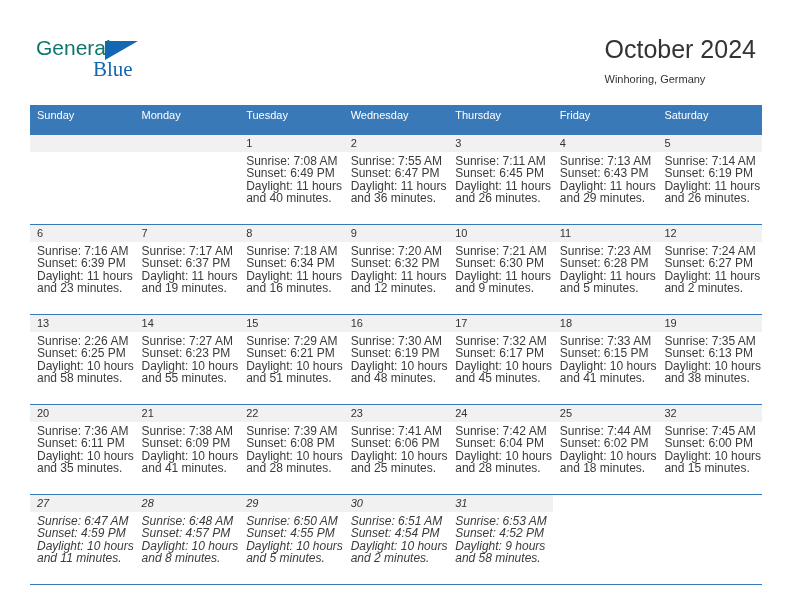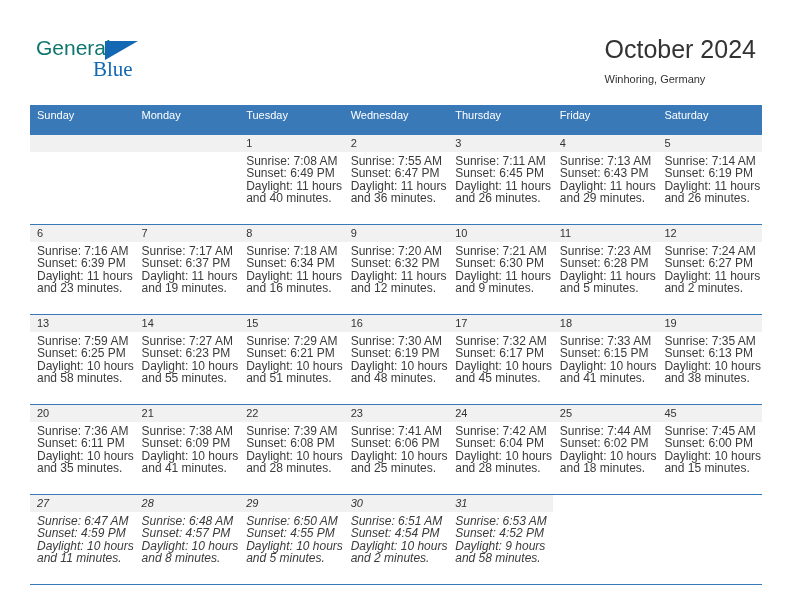--- a/index.html
+++ b/index.html
@@ -303,21 +303,21 @@
                 <div>Sunset: 6:27 PM</div>
                 <div>Daylight: 11 hours</div>
                 <div>and 2 minutes.</div>
               </div>
             </td>
           </tr>
           <tr class="week-row">
             <td class="day-cell">
               <div class="daynum-band">13</div>
               <div class="day-info">
-                <div>Sunrise: 7:59 AM</div>
+                <div>Sunrise: 2:26 AM</div>
                 <div>Sunset: 6:25 PM</div>
                 <div>Daylight: 10 hours</div>
                 <div>and 58 minutes.</div>
               </div>
             </td>
             <td class="day-cell">
               <div class="daynum-band">14</div>
               <div class="day-info">
                 <div>Sunrise: 7:27 AM</div>
                 <div>Sunset: 6:23 PM</div>
@@ -420,21 +420,21 @@
             <td class="day-cell">
               <div class="daynum-band">25</div>
               <div class="day-info">
                 <div>Sunrise: 7:44 AM</div>
                 <div>Sunset: 6:02 PM</div>
                 <div>Daylight: 10 hours</div>
                 <div>and 18 minutes.</div>
               </div>
             </td>
             <td class="day-cell">
-              <div class="daynum-band">45</div>
+              <div class="daynum-band">32</div>
               <div class="day-info">
                 <div>Sunrise: 7:45 AM</div>
                 <div>Sunset: 6:00 PM</div>
                 <div>Daylight: 10 hours</div>
                 <div>and 15 minutes.</div>
               </div>
             </td>
           </tr>
           <tr class="week-row last-row">
             <td class="day-cell">

